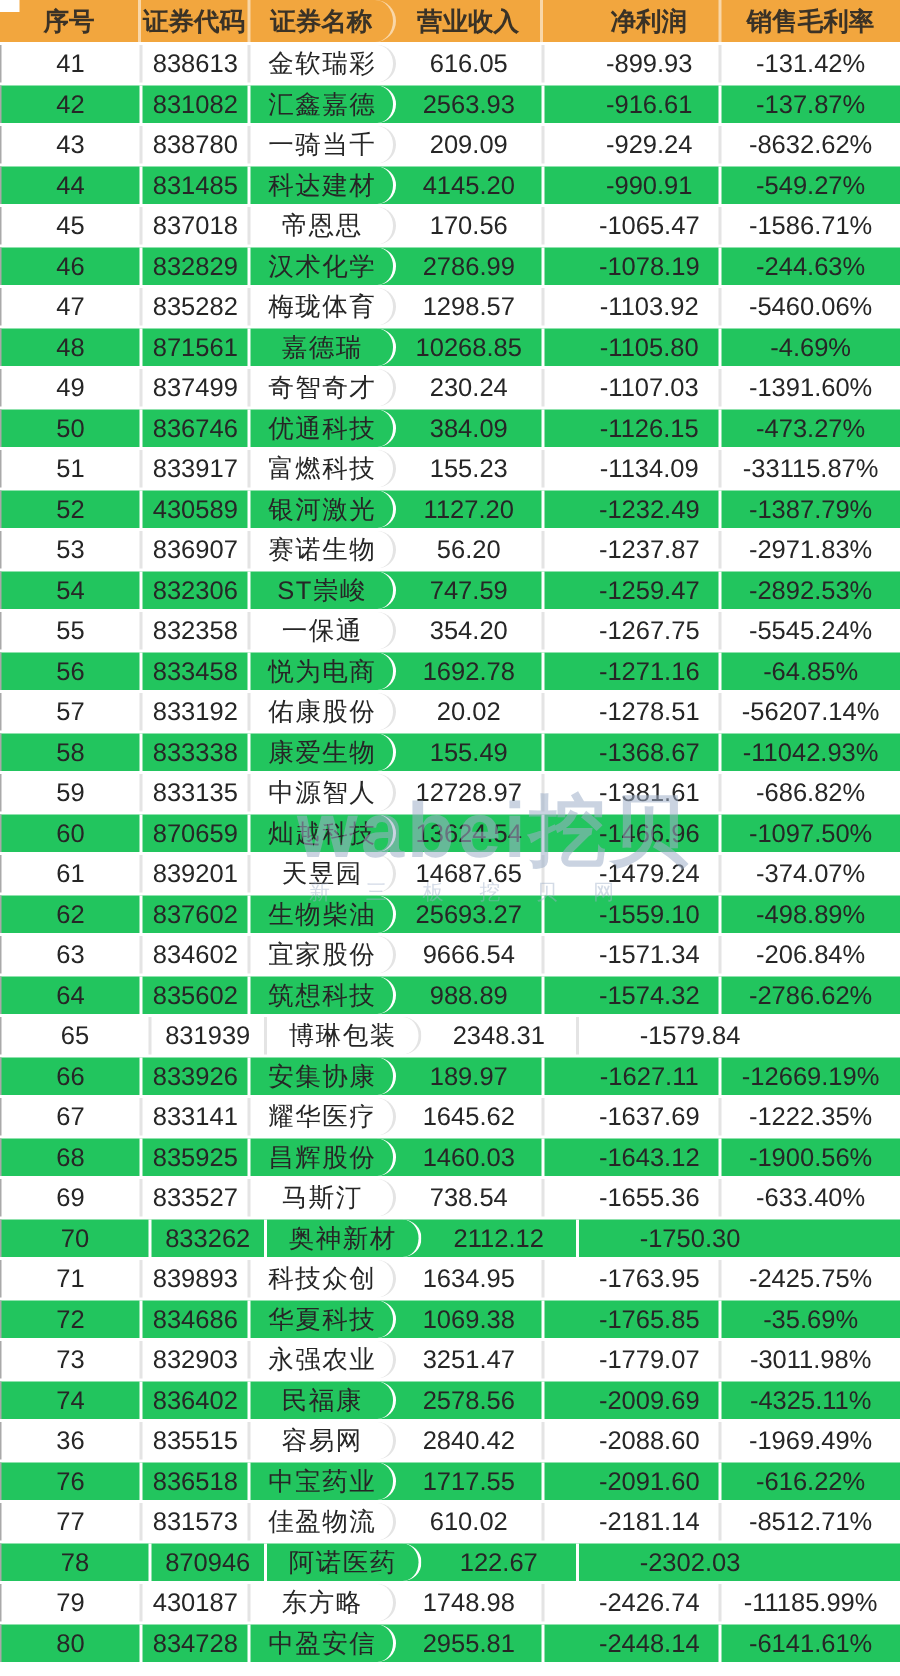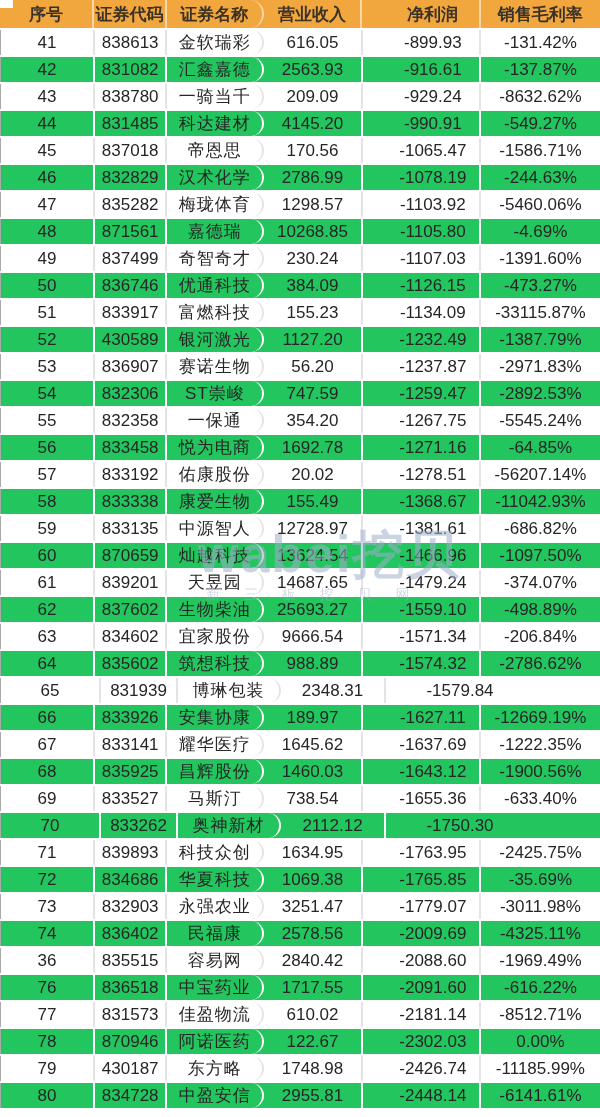--- a/index.html
+++ b/index.html
@@ -406,21 +406,20 @@
       <div class="cell c3">610.02</div>
       <div class="cell c4">-2181.14</div>
       <div class="cell c5">-8512.71%</div>
     </div>
       <div class="row row-gray">
       <div class="cell c0">78</div>
       <div class="cell c1">870946</div>
       <div class="cell c2 cell-name">阿诺医药</div>
       <div class="cell c3">122.67</div>
       <div class="cell c4">-2302.03</div>
-      <div class="cell c5">0.00%</div>
     </div>
       <div class="row row-white">
       <div class="cell c0">79</div>
       <div class="cell c1">430187</div>
       <div class="cell c2 cell-name">东方略</div>
       <div class="cell c3">1748.98</div>
       <div class="cell c4">-2426.74</div>
       <div class="cell c5">-11185.99%</div>
     </div>
       <div class="row row-gray">

